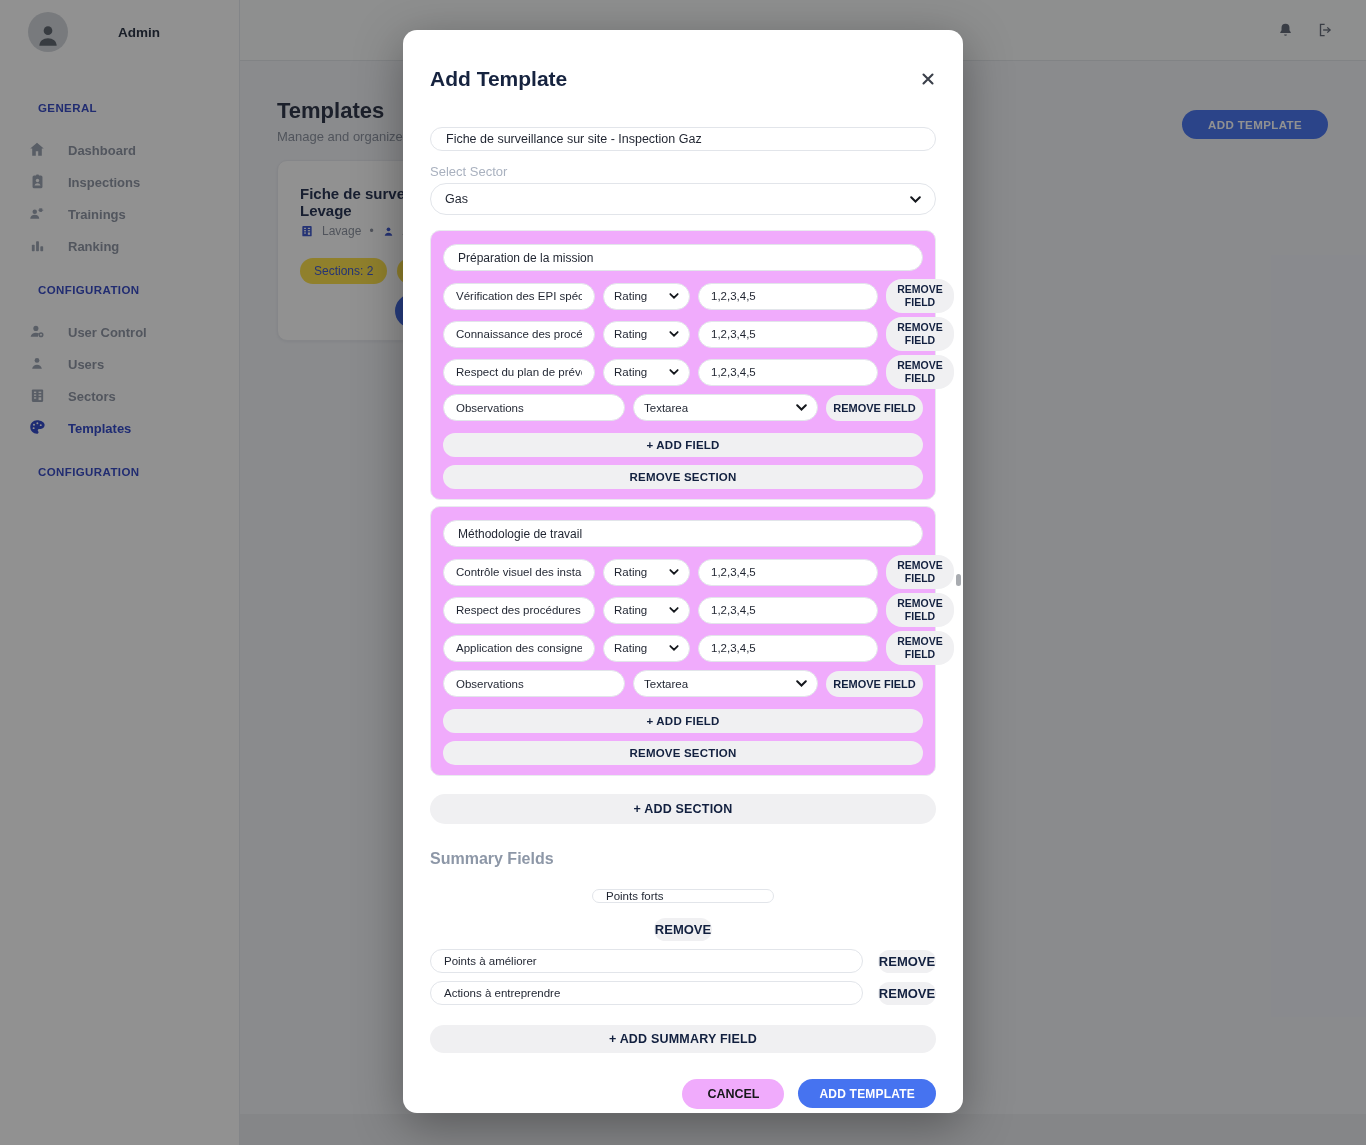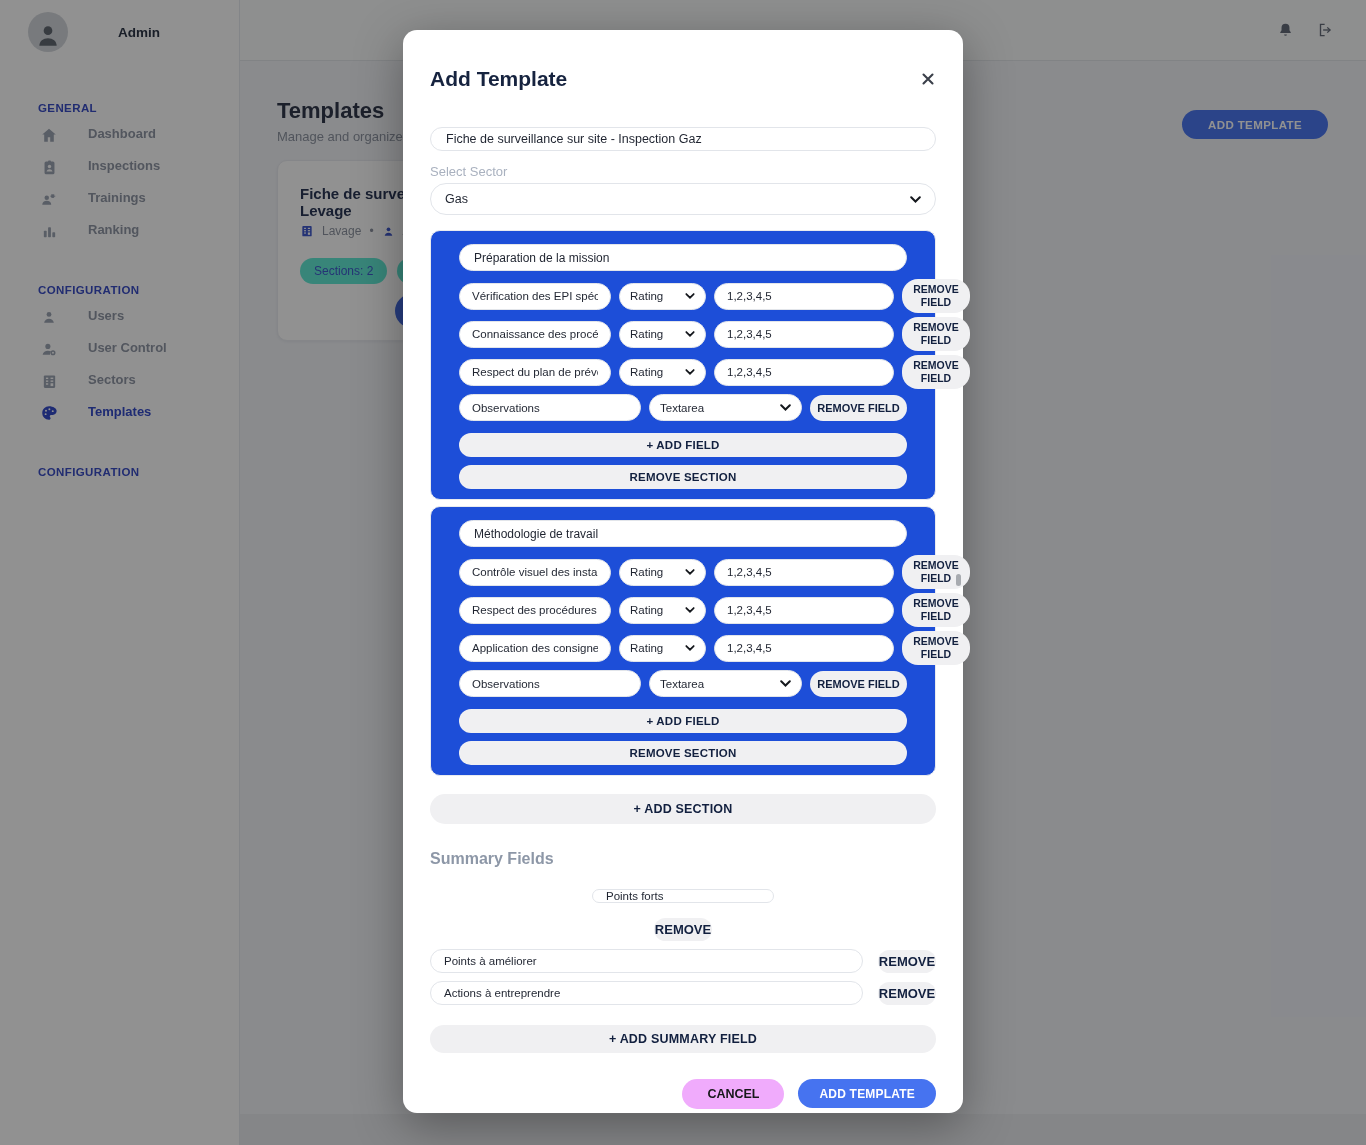--- a/index.html
+++ b/index.html
@@ -12,59 +12,59 @@
   .content-panel { position:absolute; left:240px; top:61px; width:1126px; height:1053px; background:#f2f4f8; z-index:1; }
 
   .user-row { display:flex; align-items:center; padding:12px 0 0 28px; }
   .avatar { width:40px; height:40px; border-radius:50%; background:#d2d6db; display:flex; align-items:center; justify-content:center; overflow:hidden; }
   .avatar svg { margin-top:6px; }
   .user-name { margin-left:50px; font-size:13.5px; font-weight:bold; color:#273142; }
 
   .nav { margin-top:50px; }
   .nav-header { margin:0 0 12px 38px; font-size:11.5px; font-weight:bold; letter-spacing:.4px; color:#3448c5; }
   .nav-gap { height:30px; }
-  .nav-item { display:flex; align-items:flex-start; height:32px; padding-left:40px; cursor:pointer;gap:8px; }
+  .nav-item { display:flex; align-items:flex-end; height:32px; padding-left:28px; cursor:pointer; }
   .nav-item .ni-icon { width:18px; height:18px; color:#9aa2b1; flex:none; display:flex; align-items:center; justify-content:center; }
   .nav-item .ni-label { margin-left:22px; font-size:13px; font-weight:bold; color:#8d94a3; }
   .nav-item.active .ni-icon { color:#2f46c8; }
   .nav-item.active .ni-label { color:#2f46c8; }
 
   .topbar .tb-icon { color:#5f6775; cursor:pointer; display:flex; }
 
   .page-head { position:absolute; left:37px; top:37px; }
   .page-title { font-size:22px; font-weight:bold; color:#2a3245; }
   .page-subtitle { margin-top:5px; font-size:13px; color:#8a919e; white-space:nowrap; width:700px; overflow:hidden; }
   .btn-add-top { position:absolute; right:38px; top:49px; height:29px; padding:0 26px; background:#4673f0; color:#fff; font-size:11.5px; font-weight:bold; letter-spacing:.4px; border:none; border-radius:15px; display:flex; align-items:center; cursor:pointer; }
 
   .tpl-card { position:absolute; left:37px; top:99px; width:370px; height:181px; background:#ffffff; border:1px solid #e9ebf0; border-radius:10px; box-shadow:0 1px 3px rgba(20,30,60,.06); padding:24px 22px; }
   .tpl-card-title { font-size:15px; font-weight:bold; color:#233050; line-height:17px; }
   .tpl-meta { display:flex; align-items:center; gap:8px; margin-top:5px; font-size:12px; color:#8a919e; }
   .tpl-meta .m-icon { color:#3b55cc; display:flex; }
   .tpl-badges { display:flex; gap:10px; margin-top:20px; }
-  .badge { height:26px; padding:0 14px; border-radius:13px; background:#5eead4; color:#3b55cc; font-size:12px; display:flex; align-items:center; }
+  .badge { height:26px; padding:0 14px; border-radius:13px; background:#fde047; color:#3b55cc; font-size:12px; display:flex; align-items:center; }
   .badge.ghost { width:78px; }
   .card-fab { position:absolute; left:117px; top:133px; width:34px; height:34px; border-radius:50%; background:#3f66e0; cursor:pointer; }
 
   
   .overlay { position:absolute; inset:0; background:rgba(10,10,12,0.45); z-index:50; }
   .modal { position:absolute; left:403px; top:30px; width:560px; height:1083px; background:#fff; border-radius:14px; box-shadow:0 12px 48px rgba(0,0,0,.35); z-index:100; padding:0 27px; }
   .scroll-thumb { position:absolute; right:2px; top:544px; width:5px; height:12px; border-radius:3px; background:#a8abb0; }
 
   .modal-header { display:flex; align-items:center; justify-content:space-between; padding-top:37px; }
   .modal-title { font-size:21px; font-weight:bold; color:#16233f; }
   .modal-close { color:#3a3f49; cursor:pointer; display:flex; padding:2px; }
 
   input.pill, .pill-select { border:1px solid #e2e5ea; border-radius:16px; background:#fff; color:#1f2430; outline:none; }
   .w100 { width:100%; }
   .tpl-name-input { margin-top:36px; height:24px; font-size:12.5px; padding:0 15px; font-family:inherit; }
   .sector-label { margin-top:13px; font-size:13px; color:#a9b1bf; }
   .pill-select { display:flex; align-items:center; justify-content:space-between; padding:8px 14px; cursor:pointer; }
   .sector-select { margin-top:4px; height:32px; font-size:12.5px; }
 
-  .section-box { margin-top:15px; border:1px solid #e9ebef; border-radius:10px; padding:13px 28px 10px; background:#1d4ed8; }
+  .section-box { margin-top:15px; border:1px solid #e9ebef; border-radius:10px; padding:13px 12px 10px; background:#f0abfc; }
   .section-title-input { height:27px; font-size:12px; padding:0 14px; border-radius:14px; font-family:inherit; }
   .field-row { display:flex; align-items:center; gap:8px; margin-top:4px; }
   .field-row.first { margin-top:8px; }
   .field-row.obs { margin-top:5px; }
   .fi-name { width:152px; height:27px; font-size:11.5px; padding:0 12px; border-radius:14px; flex:none; font-family:inherit; }
   .fi-name.wide { width:182px; }
   .fi-type { width:87px; height:27px; font-size:11.5px; flex:none; border-radius:14px; padding:0 10px; }
   .fi-type.wide { width:auto; flex:1; }
   .fi-values { flex:1; height:27px; font-size:11.5px; padding:0 12px; border-radius:14px; font-family:inherit; }
   .btn-gray { background:#f0f0f2; color:#12203f; font-weight:bold; border:none; cursor:pointer; font-family:inherit; display:flex; align-items:center; justify-content:center; }
@@ -143,36 +143,36 @@
         </span>
       <span class="ni-label">Ranking</span>
     </div>
 
     <div class="nav-gap"></div>
     <div class="nav-header">CONFIGURATION</div>
 
     <div class="nav-item">
       <span class="ni-icon">
           <svg width="18" height="18" viewBox="0 0 24 24" fill="currentColor">
-            <circle cx="12" cy="8.5" r="3.2"></circle>
-            <path d="M5.5 19.5c.7-3.4 3.4-5.2 6.5-5.2s5.8 1.8 6.5 5.2z"></path>
-          </svg>
-        </span>
-      <span class="ni-label">Users</span>
-    </div>
-    <div class="nav-item">
-      <span class="ni-icon">
-          <svg width="18" height="18" viewBox="0 0 24 24" fill="currentColor">
             <circle cx="10.5" cy="8.5" r="3.4"></circle>
             <path d="M3.5 19.5c.7-3.4 3.5-5.2 7-5.2 1.6 0 3.1.4 4.3 1.1a5 5 0 0 0-1.5 4.1z"></path>
             <circle cx="17.3" cy="17" r="3.4"></circle>
             <circle cx="17.3" cy="17" r="1.3" fill="#fff"></circle>
           </svg>
         </span>
       <span class="ni-label">User Control</span>
+    </div>
+    <div class="nav-item">
+      <span class="ni-icon">
+          <svg width="18" height="18" viewBox="0 0 24 24" fill="currentColor">
+            <circle cx="12" cy="8.5" r="3.2"></circle>
+            <path d="M5.5 19.5c.7-3.4 3.4-5.2 6.5-5.2s5.8 1.8 6.5 5.2z"></path>
+          </svg>
+        </span>
+      <span class="ni-label">Users</span>
     </div>
     <div class="nav-item">
       <span class="ni-icon">
           <svg width="17" height="17" viewBox="0 0 24 24" fill="currentColor">
             <rect x="4" y="3.5" width="16" height="17.5" rx="1.5"></rect>
             <rect x="7" y="6.5" width="3.2" height="2" fill="#fff"></rect>
             <rect x="13.5" y="6.5" width="3.8" height="2" fill="#fff"></rect>
             <rect x="7" y="10.5" width="3.2" height="2" fill="#fff"></rect>
             <rect x="13.5" y="10.5" width="3.8" height="2" fill="#fff"></rect>
             <rect x="7" y="14.5" width="3.2" height="2" fill="#fff"></rect>

